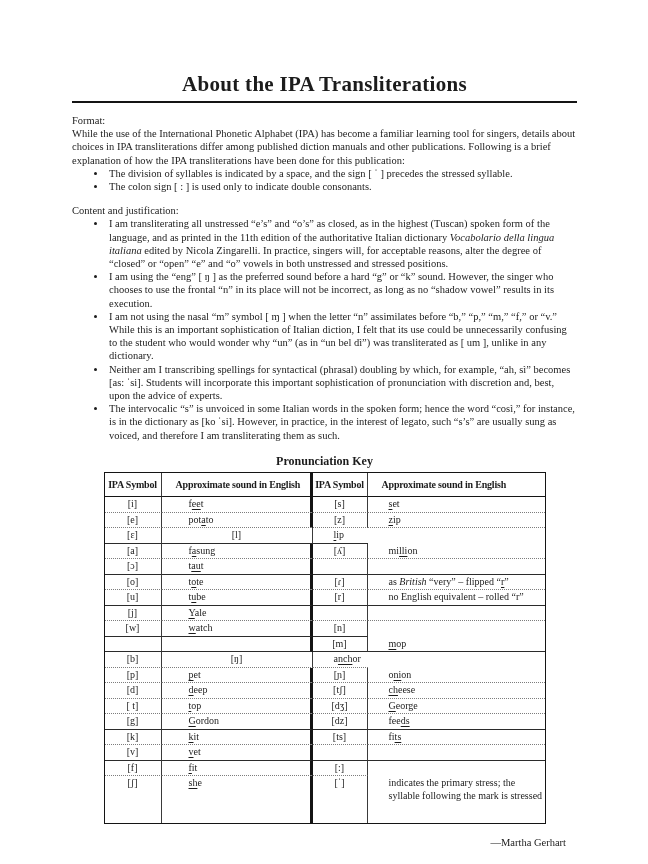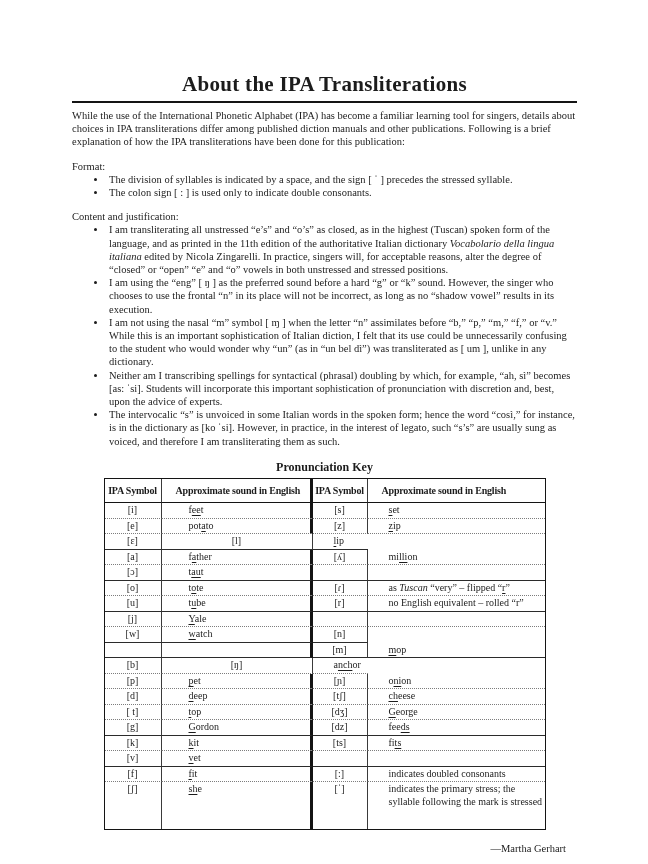--- a/index.html
+++ b/index.html
@@ -46,23 +46,23 @@
     text-align:right;font-size:10.5px;
     margin-top:13px;padding-right:11px;
   }
 </style>
 </head>
 <body>
 
 <div class="page">
   <h1 class="doc-title">About the IPA Transliterations</h1>
   <hr class="title-rule">
+  <p class="body-text sect-heading">Format:</p>
+
   <p class="body-text intro">While the use of the International Phonetic Alphabet (IPA) has become a familiar learning tool for singers, details about choices in IPA transliterations differ among published diction manuals and other publications. Following is a brief explanation of how the IPA transliterations have been done for this publication:</p>
-
-  <p class="body-text sect-heading">Format:</p>
   <ul class="bullets body-text" id="format-list">
       <li><span>The division of syllables is indicated by a space, and the sign [ ˈ ] precedes the stressed syllable.</span></li>
       <li><span>The colon sign [ : ] is used only to indicate double consonants.</span></li>
     </ul>
 
   <p class="body-text sect-heading">Content and justification:</p>
   <ul class="bullets body-text" id="content-list">
       <li><span>I am transliterating all unstressed “e’s” and “o’s” as closed, as in the highest (Tuscan) spoken form of the language, and as printed in the 11th edition of the authoritative Italian dictionary </span><span class="s-i">Vocabolario della lingua italiana</span><span> edited by Nicola Zingarelli. In practice, singers will, for acceptable reasons, alter the degree of “closed” or “open” “e” and “o” vowels in both unstressed and stressed positions.</span></li>
       <li><span>I am using the “eng” [ ŋ ] as the preferred sound before a hard “g” or “k” sound. However, the singer who chooses to use the frontal “n” in its place will not be incorrect, as long as no “shadow vowel” results in its execution.</span></li>
       <li><span>I am not using the nasal “m” symbol [ ɱ ] when the letter “n” assimilates before “b,” “p,” “m,” “f,” or “v.” While this is an important sophistication of Italian diction, I felt that its use could be unnecessarily confusing to the student who would wonder why “un” (as in “un bel dì”) was transliterated as [ um ], unlike in any dictionary.</span></li>
@@ -90,35 +90,35 @@
         <div class="cell sym b3">[z]</div>
         <div class="cell snd2"><span class="s-u">z</span><span>ip</span></div>
       </div>
       <div class="trow sep-solid">
         <div class="cell sym b1">[ɛ]</div>
         <div class="cell sym b3">[l]</div>
         <div class="cell snd2"><span class="s-u">l</span><span>ip</span></div>
       </div>
       <div class="trow sep-dotted">
         <div class="cell sym b1">[a]</div>
-        <div class="cell snd1 b2"><span>f</span><span class="s-u">a</span><span>ther</span></div>
+        <div class="cell snd1 b2"><span>f</span><span class="s-u">a</span><span>sung</span></div>
         <div class="cell sym b3">[ʎ]</div>
         <div class="cell snd2"><span>mi</span><span class="s-u">lli</span><span>on</span></div>
       </div>
       <div class="trow sep-solid">
         <div class="cell sym b1">[ɔ]</div>
         <div class="cell snd1 b2"><span>t</span><span class="s-u">au</span><span>t</span></div>
         <div class="cell sym b3"></div>
         <div class="cell snd2"></div>
       </div>
       <div class="trow sep-dotted">
         <div class="cell sym b1">[o]</div>
         <div class="cell snd1 b2"><span>t</span><span class="s-u">o</span><span>te</span></div>
         <div class="cell sym b3">[ɾ]</div>
-        <div class="cell snd2"><span>as </span><span class="s-i">Tuscan</span><span> “very” –  flipped “</span><span class="s-u">r</span><span>”</span></div>
+        <div class="cell snd2"><span>as </span><span class="s-i">British</span><span> “very” –  flipped “</span><span class="s-u">r</span><span>”</span></div>
       </div>
       <div class="trow sep-solid">
         <div class="cell sym b1">[u]</div>
         <div class="cell snd1 b2"><span>t</span><span class="s-u">u</span><span>be</span></div>
         <div class="cell sym b3">[r]</div>
         <div class="cell snd2"><span>no English equivalent –  rolled “r”</span></div>
       </div>
       <div class="trow sep-dotted">
         <div class="cell sym b1">[j]</div>
         <div class="cell snd1 b2"><span class="s-u">Y</span><span>ale</span></div>
@@ -174,21 +174,20 @@
       <div class="trow sep-solid">
         <div class="cell sym b1">[v]</div>
         <div class="cell snd1 b2"><span class="s-u">v</span><span>et</span></div>
         <div class="cell sym b3"></div>
         <div class="cell snd2"></div>
       </div>
       <div class="trow sep-dotted">
         <div class="cell sym b1">[f]</div>
         <div class="cell snd1 b2"><span class="s-u">f</span><span>it</span></div>
         <div class="cell sym b3">[:]</div>
-        <div class="cell snd2"><span>indicates doubled consonants</span></div>
       </div>
       <div class="trow sep-none">
         <div class="cell sym b1">[ʃ]</div>
         <div class="cell snd1 b2"><span class="s-u">sh</span><span>e</span></div>
         <div class="cell sym b3">[ˈ]</div>
         <div class="cell snd2"><span>indicates the primary stress; the syllable following the mark is stressed</span></div>
       </div>
     </div>
 
   <div class="signature">—Martha Gerhart</div>

